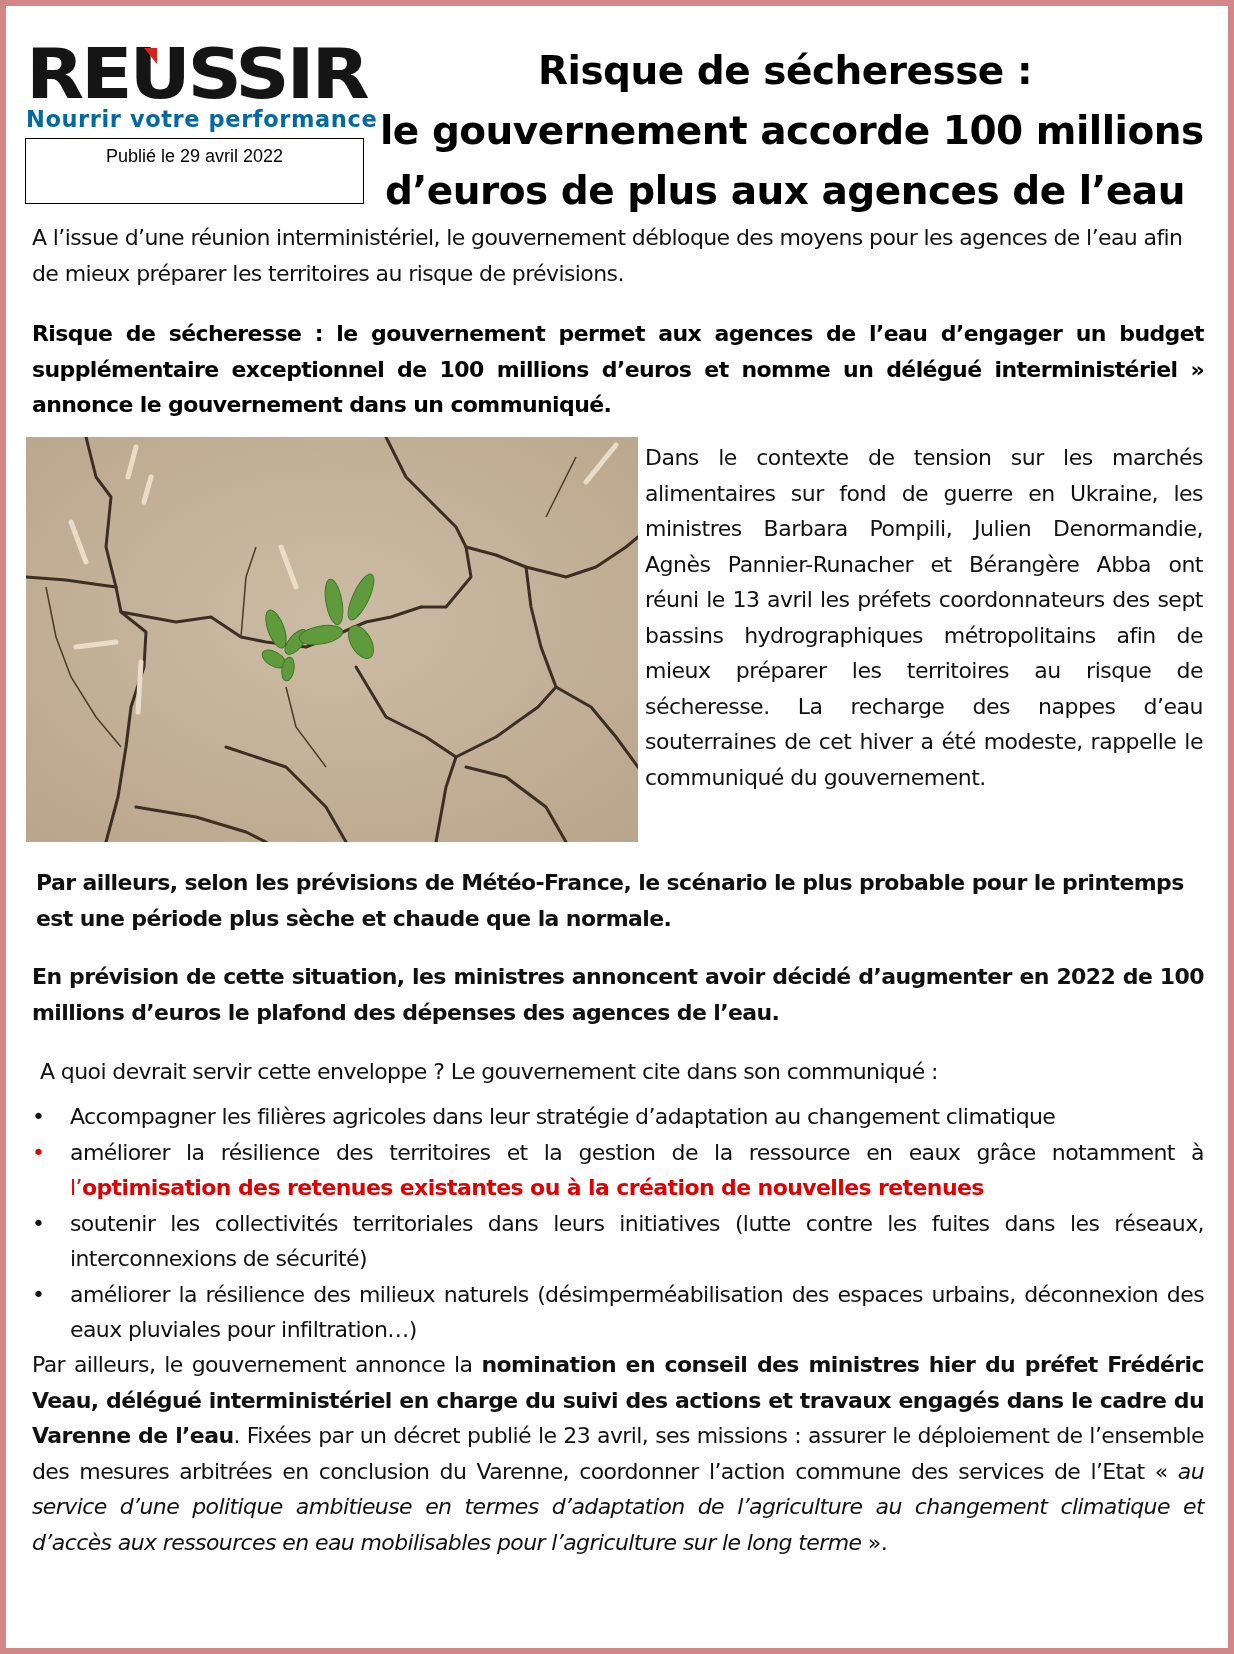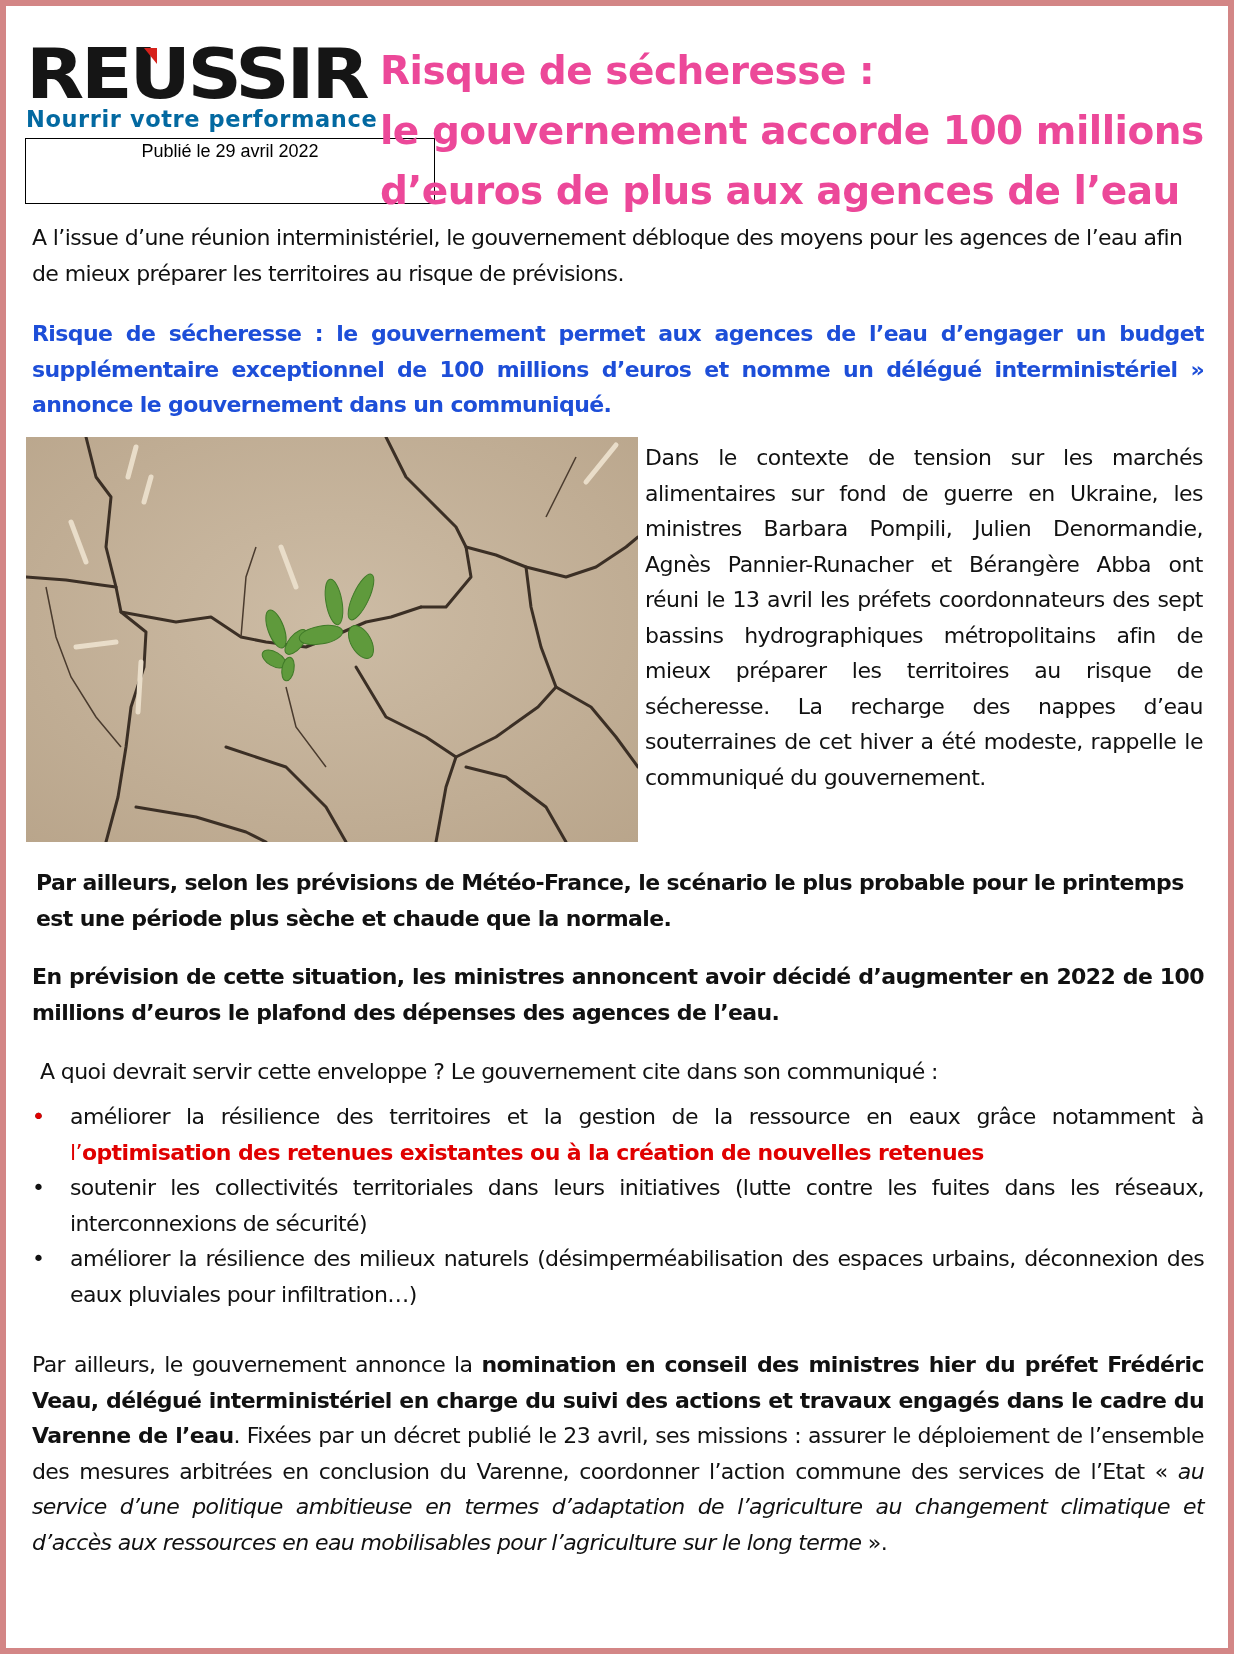--- a/index.html
+++ b/index.html
@@ -22,37 +22,38 @@
   .logo-accent {
     position: absolute; left: 118px; top: 10px; width: 0; height: 0;
     border-left: 13px solid transparent; border-top: 16px solid #d6221c;
     border-right: 0;
   }
   .logo-tag {
     position: absolute; left: 0; top: 68px; font-family: "DejaVu Sans", sans-serif;
     font-size: 22.5px; letter-spacing: 0.6px; color: #0369a1; white-space: nowrap; font-weight: bold;
   }
   .pubbox {
-    position: absolute; left: 25px; top: 138px; width: 410px; height: 66px;
+    position: absolute; left: 25px; top: 138px; width: 339px; height: 66px;
     box-sizing: border-box; border: 1.5px solid #000; text-align: center;
     font-family: "Liberation Sans", sans-serif; font-size: 18px; line-height: 25px;
+    padding-top: 5px;
   }
   .title {
-    position: absolute; left: 380px; top: 41px; width: 810px; 
-    color: #ec4899; font-weight: bold; font-size: 39px; line-height: 60px;
+    position: absolute; left: 380px; top: 41px; width: 810px; text-align: center;
+    color: #000000; font-weight: bold; font-size: 39px; line-height: 60px;
     font-family: "DejaVu Sans", sans-serif; letter-spacing: -0.5px;
   }
   .title div { white-space: nowrap; }
   .body-text {
     position: absolute; font-family: "DejaVu Sans", sans-serif; font-size: 22px;
     line-height: 35.5px; letter-spacing: -0.6px; color: #111;
   }
   .justify { text-align: justify; text-align-last: left; }
   .p-intro { left: 32px; top: 220px; width: 1172px; }
-  .p-lead { left: 32px; top: 316px; width: 1172px; font-weight: bold; color: #1d4ed8; }
+  .p-lead { left: 32px; top: 316px; width: 1172px; font-weight: bold; color: #000000; }
   .photo {
     position: absolute; left: 26px; top: 437px; width: 612px; height: 405px;
     overflow: hidden; background: #cbb9a2;
   }
   .p-side { left: 645px; top: 440px; width: 558px; letter-spacing: -0.5px; }
   .p-meteo { left: 32px; top: 861px; width: 1172px; font-weight: bold; }
   .p-prev { left: 32px; top: 959px; width: 1172px; font-weight: bold; }
   .p-quoi { left: 32px; top: 1046px; width: 1172px; }
   .bullets { position: absolute; left: 32px; top: 1099px; width: 1172px; margin: 0; padding: 0; list-style: none; }
   .bullets li { position: relative; padding-left: 38px; }
@@ -143,20 +144,21 @@
   <b>Par ailleurs, selon les prévisions de Météo-France, le scénario le plus probable pour le printemps est une période plus sèche et chaude que la normale</b><span>.</span>
 </p>
 
 <p class="body-text p-prev justify" style="margin:0">En prévision de cette situation, les ministres annoncent avoir décidé d’augmenter en 2022 de 100 millions d’euros le plafond des dépenses des agences de l’eau.</p>
 
 <p class="body-text p-quoi" style="margin:8px">A quoi devrait servir cette enveloppe ? Le gouvernement cite dans son communiqué :</p>
 
 <ul class="bullets body-text justify">
   <li>
     <span class="dot">•</span>
+    <span>Accompagner les filières agricoles dans leur stratégie d’adaptation au changement climatique</span>
   </li>
   <li>
     <span class="dot red">•</span>
     <span>améliorer la résilience des territoires et la gestion de la ressource en eaux grâce notamment à </span><span class="red">l’</span><b class="red">optimisation des retenues existantes ou à la création de nouvelles retenues</b>
   </li>
   <li>
     <span class="dot">•</span>
     <span>soutenir les collectivités territoriales dans leurs initiatives (lutte contre les fuites dans les réseaux, interconnexions de sécurité)</span>
   </li>
   <li>

